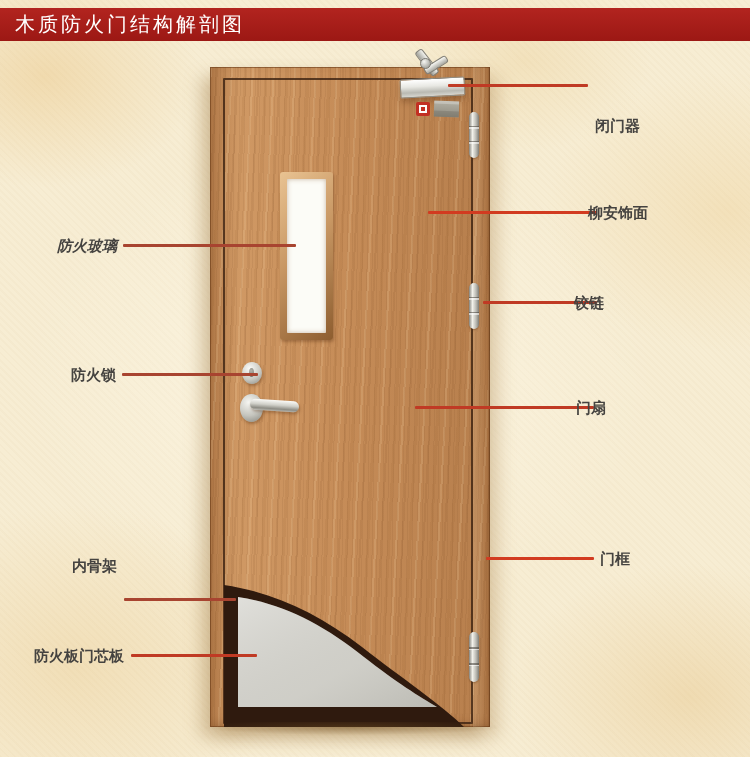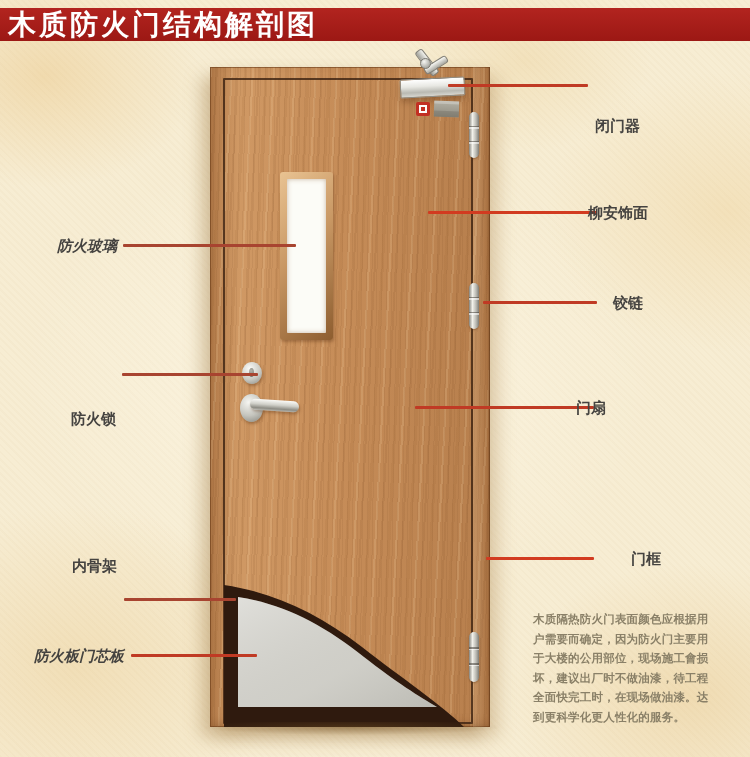--- a/index.html
+++ b/index.html
@@ -13,22 +13,22 @@
       radial-gradient(ellipse 300px 230px at 10% 88%, rgba(230,195,130,.35), transparent 70%),
       radial-gradient(ellipse 260px 190px at 92% 92%, rgba(228,192,128,.4), transparent 70%),
       radial-gradient(ellipse 180px 130px at 70% 8%, rgba(231,199,135,.3), transparent 70%),
       radial-gradient(ellipse 420px 320px at 45% 50%, rgba(255,250,236,.55), transparent 75%),
       repeating-linear-gradient(45deg, rgba(180,140,80,.035) 0 2px, transparent 2px 5px);
   }
   
   .title-bar{
     position:absolute;left:0;top:8px;width:750px;height:33px;
     background:linear-gradient(180deg,#b2241f,#9c1814);
-    color:#fff;font-weight:bold;font-size:28px;line-height:33px;
-    letter-spacing:3px;padding-left:8px;box-sizing:border-box;white-space:nowrap;
+    color:#fff;font-weight:normal;font-size:20px;line-height:33px;
+    letter-spacing:3px;padding-left:15px;box-sizing:border-box;white-space:nowrap;
   }
   
   .door{
     position:absolute;left:210px;top:67px;width:280px;height:660px;
     background-color:#c98f5a;
     background-image:
       repeating-linear-gradient(93deg, rgba(255,225,180,.16) 0 2px, transparent 2px 6px, rgba(110,60,22,.10) 6px 8px, transparent 8px 13px, rgba(150,95,45,.13) 13px 16px, transparent 16px 21px),
       repeating-linear-gradient(91deg, rgba(90,50,18,.08) 0 1px, transparent 1px 5px),
       linear-gradient(90deg, rgba(120,70,30,.28), rgba(255,220,170,.12) 10%, rgba(120,70,30,.05) 50%, rgba(120,70,30,.22) 97%);
     box-shadow:
@@ -194,24 +194,23 @@
   <div class="leader mid" style="left:415px;top:406px;width:179px;"></div>
   <div class="leader bright" style="left:486px;top:557px;width:108px;"></div>
 
   <div class="leader dark" style="left:123px;top:244px;width:173px;"></div>
   <div class="leader dark" style="left:122px;top:373px;width:136px;"></div>
   <div class="leader dark" style="left:124px;top:598px;width:112px;"></div>
   <div class="leader mid" style="left:131px;top:654px;width:126px;"></div>
 
   <div class="lbl" style="left:595px;top:77px;margin-top:40px;">闭门器</div>
   <div class="lbl" style="left:588px;top:204px;">柳安饰面</div>
-  <div class="lbl" style="left:613px;top:294px;">铰链</div>
+  <div class="lbl" style="left:574px;top:294px;">铰链</div>
   <div class="lbl" style="left:576px;top:399px;">门扇</div>
-  <div class="lbl" style="left:631px;top:550px;">门框</div>
+  <div class="lbl" style="left:600px;top:550px;">门框</div>
 
   <div class="lbl left" style="width:117px;top:237px;font-style:italic;">防火玻璃</div>
-  <div class="lbl left" style="width:116px;top:366px;margin-top:44px;">防火锁</div>
+  <div class="lbl left" style="width:116px;top:366px;">防火锁</div>
   <div class="lbl left" style="width:117px;top:557px;">内骨架</div>
-  <div class="lbl left" style="width:124px;top:647px;font-style:italic;">防火板门芯板</div>
-
-  <div class="description">木质隔热防火门表面颜色应根据用户需要而确定，因为防火门主要用于大楼的公用部位，现场施工會损坏，建议出厂时不做油漆，待工程全面快完工时，在现场做油漆。达到更科学化更人性化的服务。</div>
+  <div class="lbl left" style="width:124px;top:647px;">防火板门芯板</div>
+
 
 </div>
 
 </body></html>

